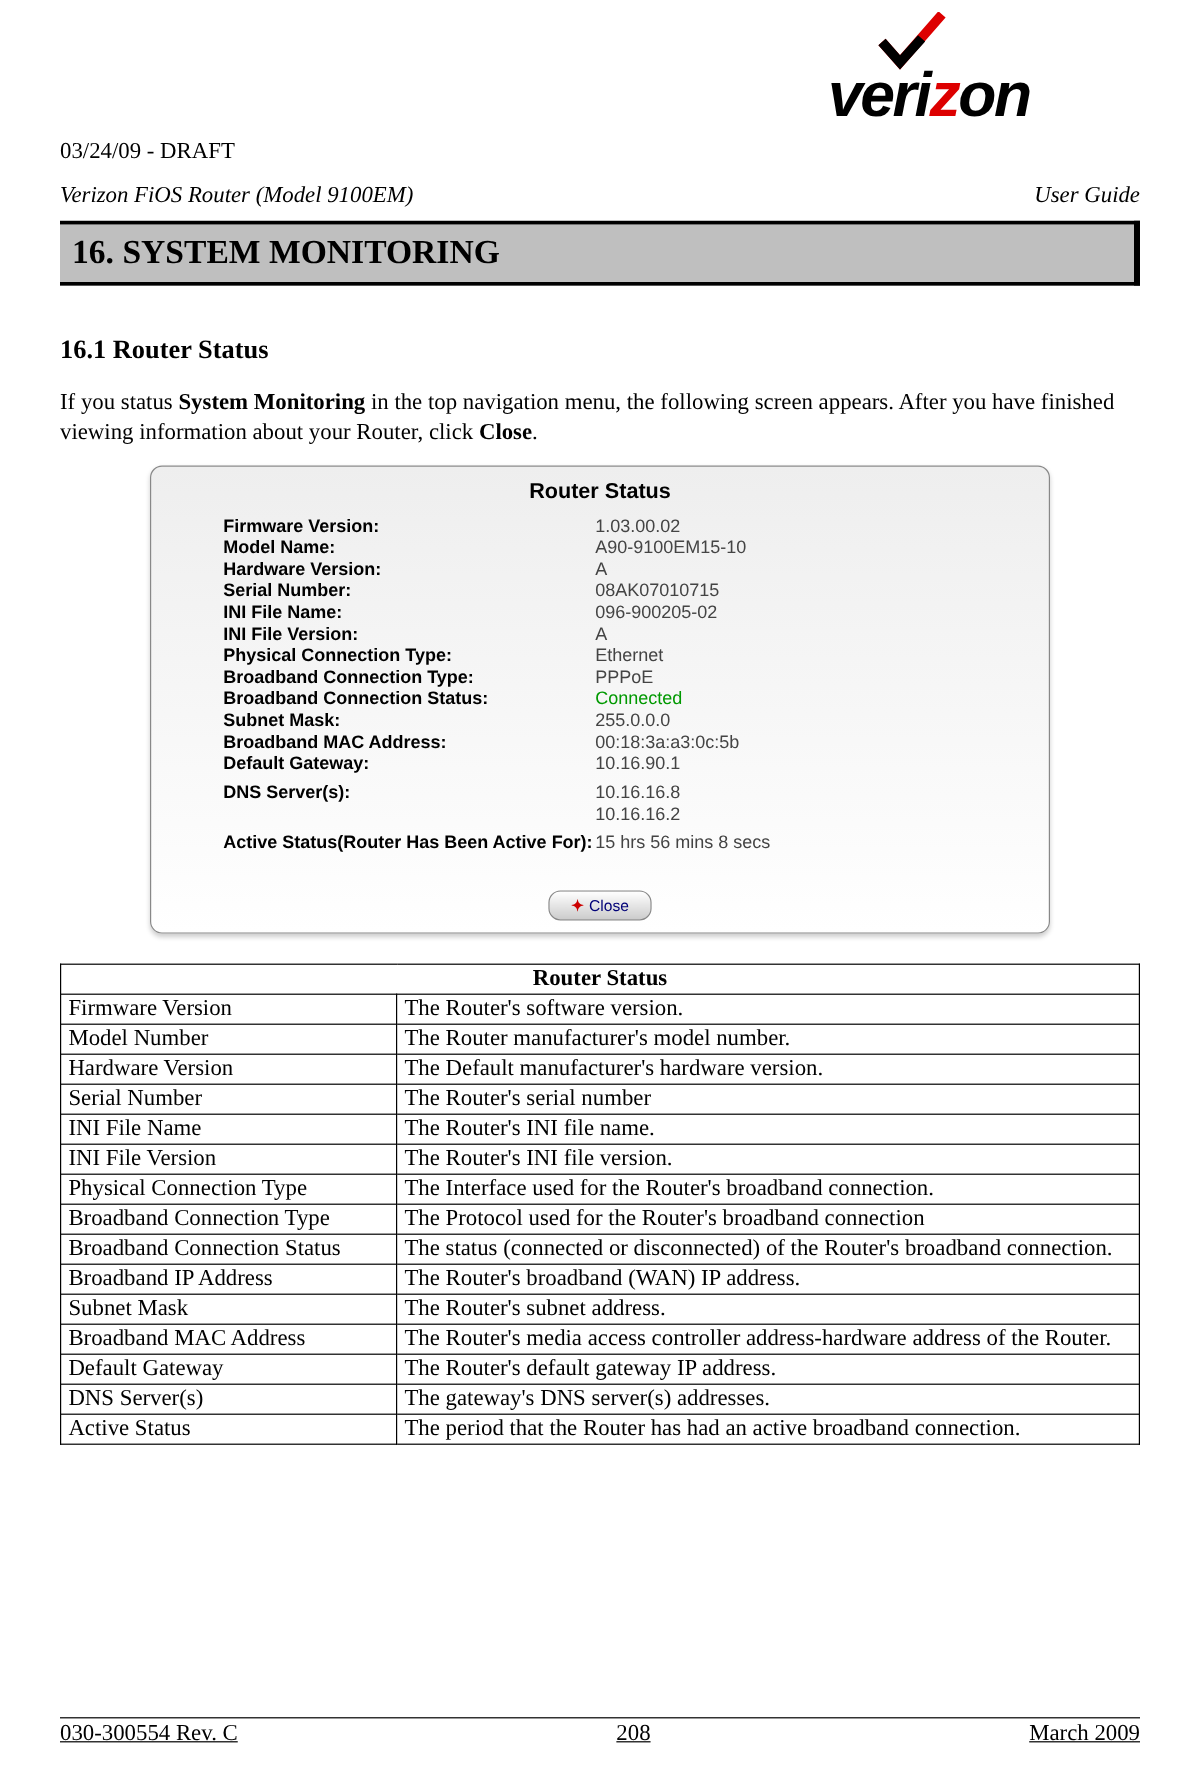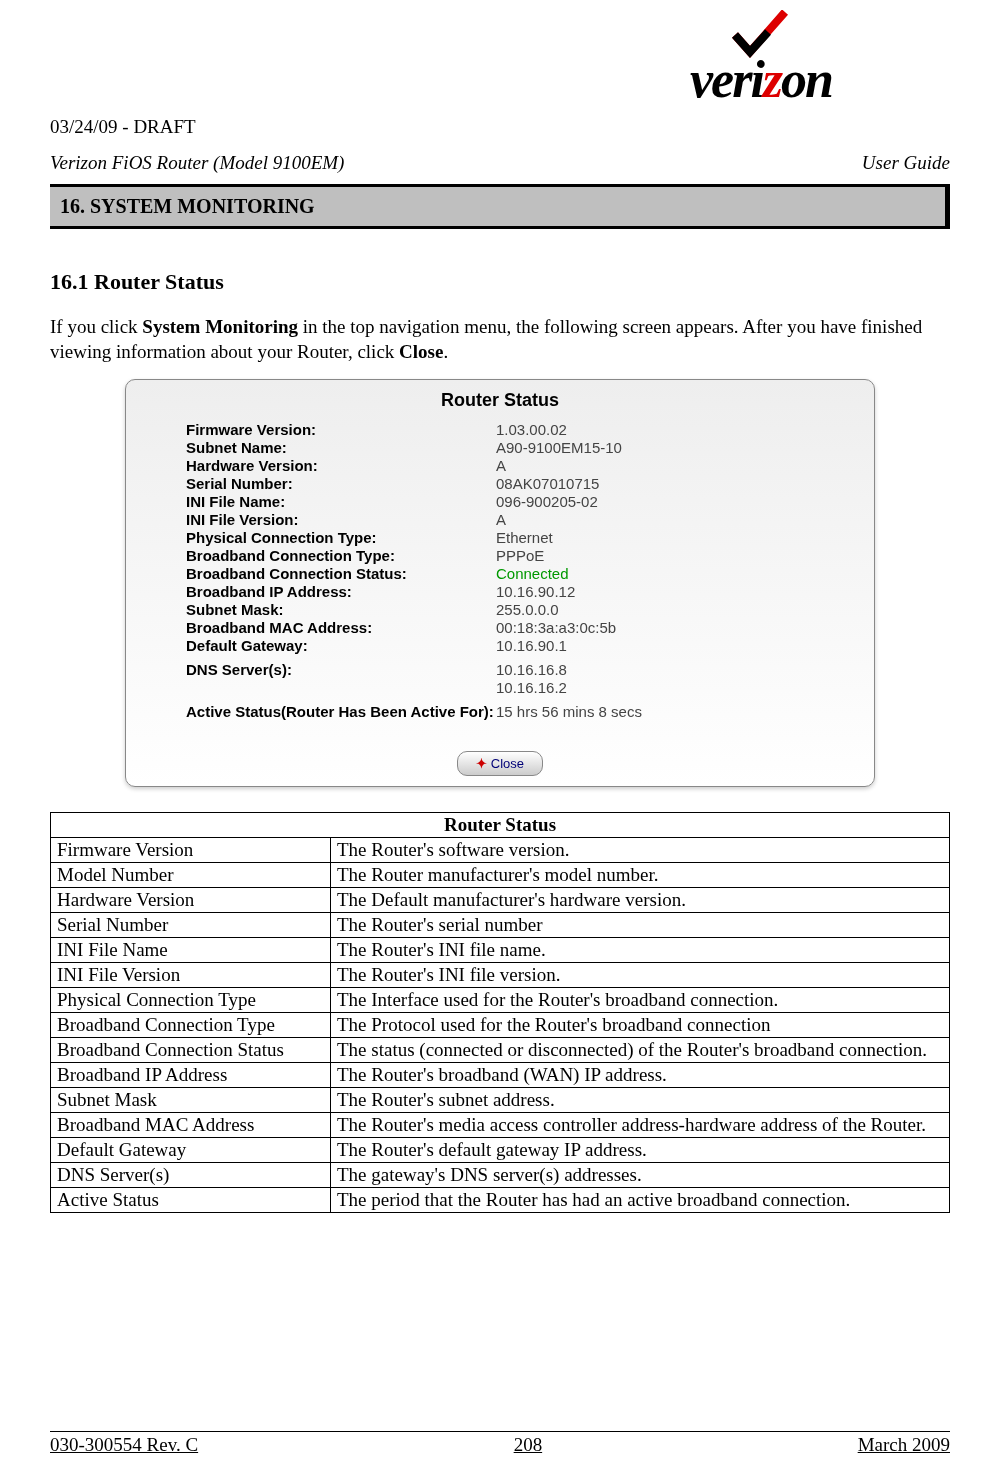--- a/index.html
+++ b/index.html
@@ -19,21 +19,21 @@
       height: 110px;
     }
     .logo-check {
       position: absolute;
       top: 0;
       left: 40px;
       width: 60px;
       height: 50px;
     }
     .logo-text {
-      font-family: Liberation Serif, serif;
+      font-family: Liberation Sans, sans-serif;
       font-size: 52px;
       font-weight: bold;
       font-style: italic;
       color: #000;
       position: absolute;
       top: 40px;
       left: 0;
       letter-spacing: -2px;
     }
     .draft-line {
@@ -47,21 +47,21 @@
       font-size: 19px;
       margin-top: 14px;
       margin-bottom: 10px;
     }
     .section-bar {
       background: #bfbfbf;
       border: 3px solid #000;
       border-left: none;
       border-right: 5px solid #000;
       padding: 8px 10px;
-      font-size: 20px;
+      font-size: 28px;
       font-weight: bold;
       margin-bottom: 40px;
     }
     .h2 {
       font-size: 22px;
       font-weight: bold;
       margin-bottom: 20px;
     }
     .para {
       font-size: 19px;
@@ -167,32 +167,32 @@
 <div class="subtitle-row">
   <span>Verizon FiOS Router (Model 9100EM)</span>
   <span>User Guide</span>
 </div>
 
 <div class="section-bar">16. SYSTEM MONITORING</div>
 
 <div class="h2">16.1   Router Status</div>
 
 <p class="para">
-  <span>If you click </span><b>System Monitoring</b><span> in the top navigation menu, the following screen appears. After you have finished viewing information about your Router, click </span><b>Close</b><span>.</span>
+  <span>If you status </span><b>System Monitoring</b><span> in the top navigation menu, the following screen appears. After you have finished viewing information about your Router, click </span><b>Close</b><span>.</span>
 </p>
 
 <div class="screenshot">
   <div class="ss-title">Router Status</div>
   <div class="ss-body" id="ss-body">
       <div class="ss-row">
         <div class="ss-label">Firmware Version:</div>
         <div class="ss-value">1.03.00.02</div>
       </div>
       <div class="ss-row">
-        <div class="ss-label">Subnet Name:</div>
+        <div class="ss-label">Model Name:</div>
         <div class="ss-value">A90-9100EM15-10</div>
       </div>
       <div class="ss-row">
         <div class="ss-label">Hardware Version:</div>
         <div class="ss-value">A</div>
       </div>
       <div class="ss-row">
         <div class="ss-label">Serial Number:</div>
         <div class="ss-value">08AK07010715</div>
       </div>
@@ -208,24 +208,20 @@
         <div class="ss-label">Physical Connection Type:</div>
         <div class="ss-value">Ethernet</div>
       </div>
       <div class="ss-row">
         <div class="ss-label">Broadband Connection Type:</div>
         <div class="ss-value">PPPoE</div>
       </div>
       <div class="ss-row">
         <div class="ss-label">Broadband Connection Status:</div>
         <div class="ss-value green">Connected</div>
-      </div>
-      <div class="ss-row">
-        <div class="ss-label">Broadband IP Address:</div>
-        <div class="ss-value">10.16.90.12</div>
       </div>
       <div class="ss-row">
         <div class="ss-label">Subnet Mask:</div>
         <div class="ss-value">255.0.0.0</div>
       </div>
       <div class="ss-row">
         <div class="ss-label">Broadband MAC Address:</div>
         <div class="ss-value">00:18:3a:a3:0c:5b</div>
       </div>
       <div class="ss-row">

